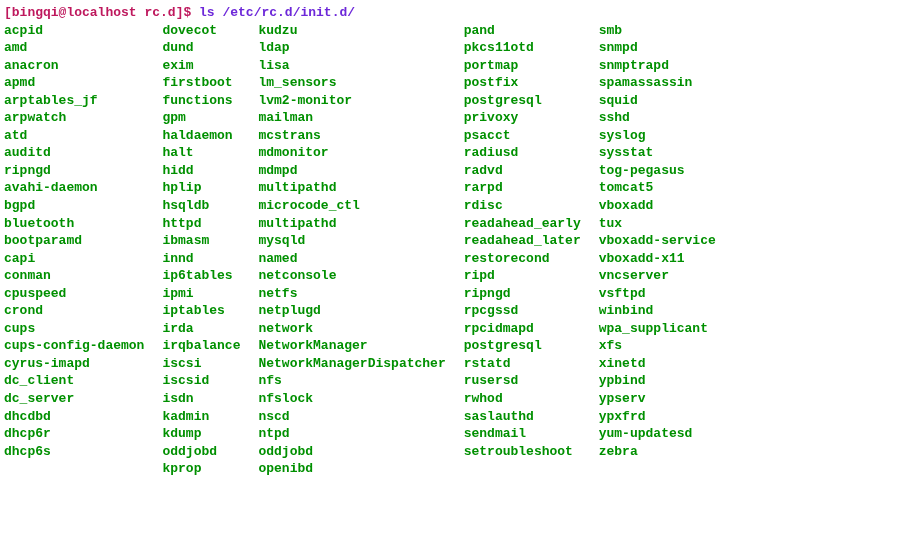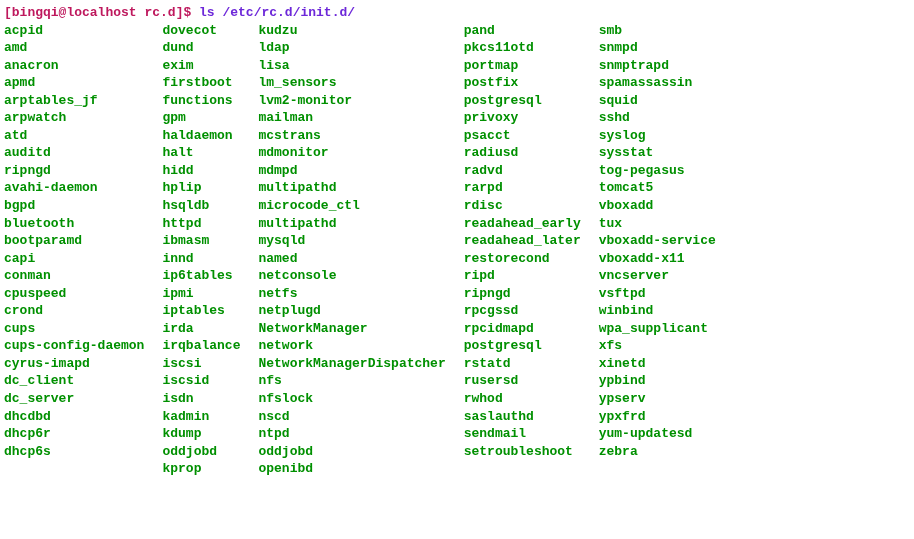--- a/index.html
+++ b/index.html
@@ -109,22 +109,22 @@
         <span class="item">mdmonitor</span>
         <span class="item">mdmpd</span>
         <span class="item">multipathd</span>
         <span class="item">microcode_ctl</span>
         <span class="item">multipathd</span>
         <span class="item">mysqld</span>
         <span class="item">named</span>
         <span class="item">netconsole</span>
         <span class="item">netfs</span>
         <span class="item">netplugd</span>
+        <span class="item">network</span>
         <span class="item">NetworkManager</span>
-        <span class="item">network</span>
         <span class="item">NetworkManagerDispatcher</span>
         <span class="item">nfs</span>
         <span class="item">nfslock</span>
         <span class="item">nscd</span>
         <span class="item">ntpd</span>
         <span class="item">oddjobd</span>
         <span class="item">openibd</span>
       </div>
       <div class="col">
         <span class="item">pand</span>

